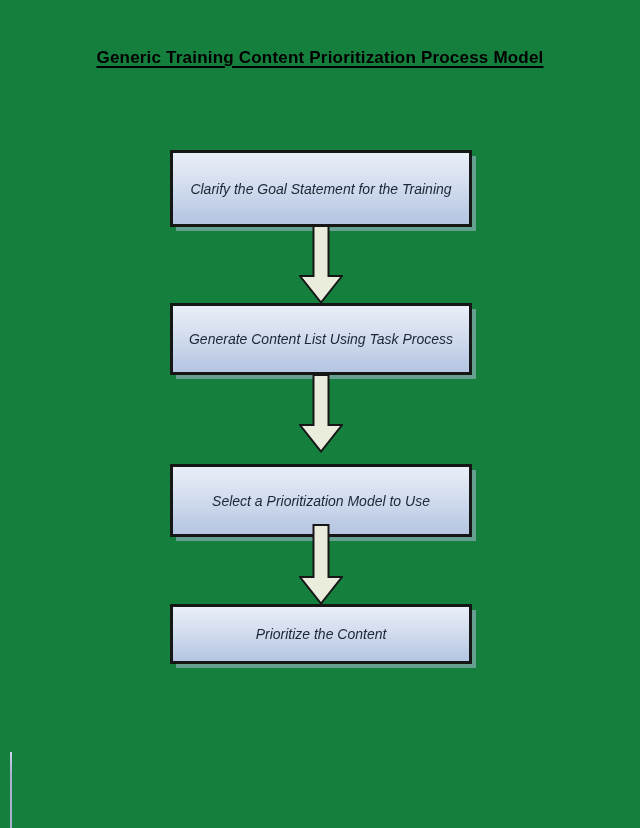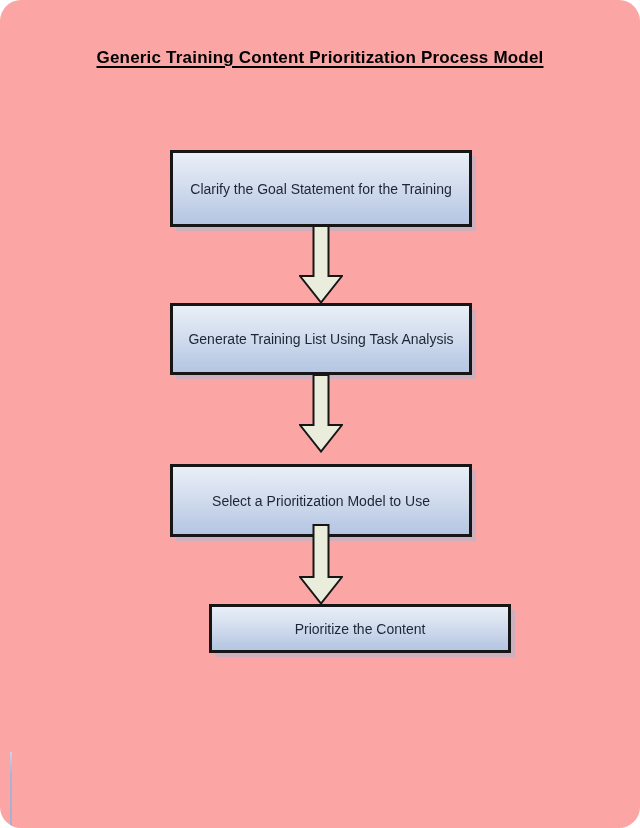--- a/index.html
+++ b/index.html
@@ -1,23 +1,22 @@
 <!DOCTYPE html>
 <html><head>
 <meta charset="utf-8">
 <style>
   html, body { margin: 0; padding: 0; background: #ffffff; }
   .page {
     position: relative;
     width: 640px;
     height: 828px;
-    background: #fca5a5;
+    background: #15803d;
     overflow: hidden;
     font-family: "Liberation Sans", sans-serif;
-    border-radius: 21px;
   }
   .title {
     position: absolute;
     top: 48px;
     left: 0;
     width: 640px;
     text-align: center;
     font-size: 17px;
     font-weight: bold;
     color: #000000;
@@ -33,25 +32,26 @@
     box-sizing: border-box;
     border: 3px solid #161616;
     background: linear-gradient(180deg, #e9eff7 0%, #d3ddee 45%, #bccbe5 85%, #b6c6e2 100%);
     box-shadow: 5px 5px 0 -1px rgba(168,184,212,0.55);
     display: flex;
     align-items: center;
     justify-content: center;
     text-align: center;
     font-size: 14px;
     color: #1c2636;
+    font-style: italic;
   }
   .b1 { top: 150px; height: 77px; }
   .b2 { top: 303px; height: 72px; }
   .b3 { top: 464px; height: 73px; }
-  .b4 { top: 604px; height: 49px; margin-left: 39px; }
+  .b4 { top: 604px; height: 60px; }
   .flow-arrow {
     position: absolute;
     left: 299px;
     width: 44px;
   }
   .a1 { top: 225px; height: 79px; }
   .a2 { top: 374px; height: 79px; }
   .a3 { top: 524px; height: 81px; }
   .flow-arrow svg { display: block; width: 100%; height: 100%; }
   .page-edge-line {
@@ -74,21 +74,21 @@
     <span>Clarify the Goal Statement for the Training</span>
   </div>
 
   <div class="flow-arrow a1">
     <svg viewBox="0 0 44 79" preserveAspectRatio="none" aria-hidden="true">
       <polygon points="14.5,1 29.5,1 29.5,51 43,51 22,77.5 1,51 14.5,51" fill="#eaecdc" stroke="#161616" stroke-width="2" stroke-linejoin="miter" vector-effect="non-scaling-stroke"></polygon>
     </svg>
   </div>
 
   <div class="flow-box b2">
-    <span>Generate Training List Using Task Analysis</span>
+    <span>Generate Content List Using Task Process</span>
   </div>
 
   <div class="flow-arrow a2">
     <svg viewBox="0 0 44 79" preserveAspectRatio="none" aria-hidden="true">
       <polygon points="14.5,1 29.5,1 29.5,51 43,51 22,77.5 1,51 14.5,51" fill="#eaecdc" stroke="#161616" stroke-width="2" stroke-linejoin="miter" vector-effect="non-scaling-stroke"></polygon>
     </svg>
   </div>
 
   <div class="flow-box b3">
     <span>Select a Prioritization Model to Use</span>

